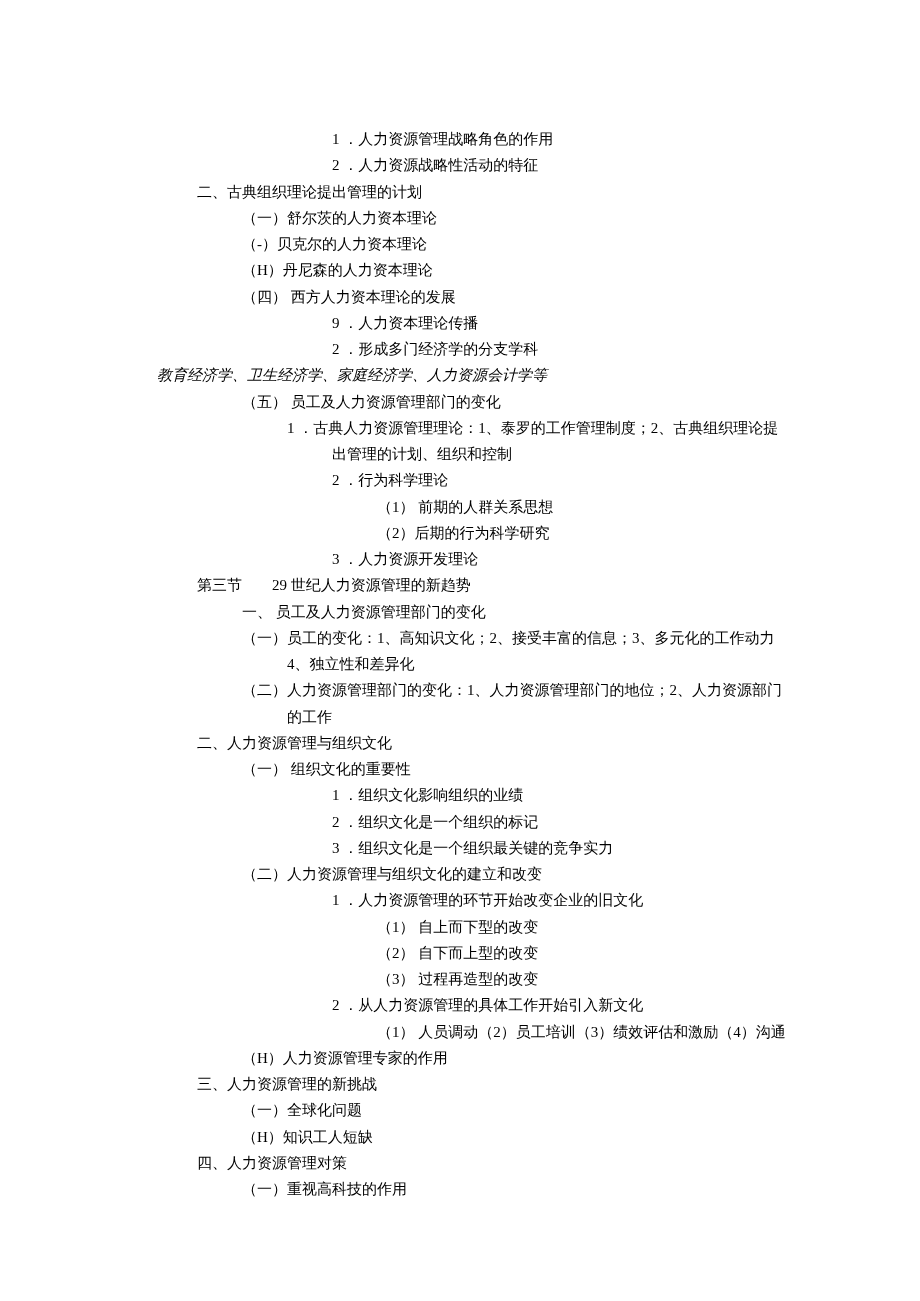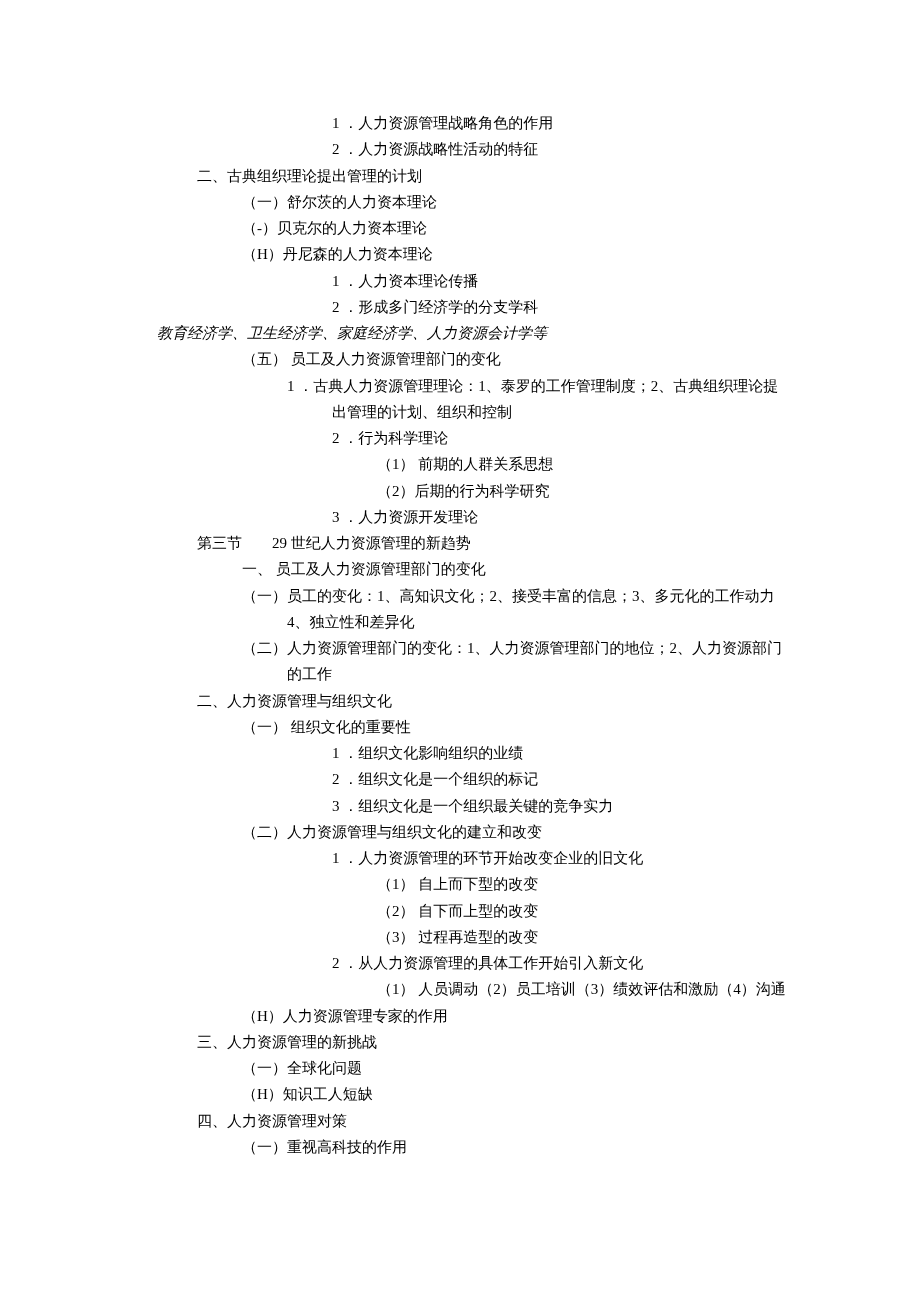--- a/index.html
+++ b/index.html
@@ -6,21 +6,21 @@
     background: #ffffff;
     margin: 0;
     padding: 0;
     font-family: "SimSun", "宋体", serif;
     font-size: 15px;
     color: #000000;
     line-height: 1.75;
   }
   .page {
     width: 856px;
-    margin: 0 auto;
+    margin: 16px auto;
     padding: 110px 100px 60px 125px;
     box-sizing: border-box;
   }
   .l1 { margin-left: 0; font-style: italic; }
   .l2 { margin-left: 40px; }
   .l3 { margin-left: 85px; }
   .l5 { margin-left: 175px; }
   .l6 { margin-left: 220px; }
   .wrap4 { margin-left: 130px; padding-left: 45px; text-indent: -45px; }
   .wrap3 { margin-left: 85px; padding-left: 45px; text-indent: -45px; }
@@ -33,21 +33,22 @@
 
 <div class="page">
 
   <span class="line l5">1 ．人力资源管理战略角色的作用</span>
   <span class="line l5">2 ．人力资源战略性活动的特征</span>
 
   <span class="line l2">二、古典组织理论提出管理的计划</span>
   <span class="line l3">（一）舒尔茨的人力资本理论</span>
   <span class="line l3">（-）贝克尔的人力资本理论</span>
   <span class="line l3">（H）丹尼森的人力资本理论</span>
-  <span class="line l5">1 ．人力资本理论传播</span>
+  <span class="line l3">（四） 西方人力资本理论的发展</span>
+  <span class="line l5">9 ．人力资本理论传播</span>
   <span class="line l5">2 ．形成多门经济学的分支学科</span>
 
   <span class="line l1">教育经济学、卫生经济学、家庭经济学、人力资源会计学等</span>
 
   <span class="line l3">（五） 员工及人力资源管理部门的变化</span>
   <span class="line wrap4">1 ．古典人力资源管理理论：1、泰罗的工作管理制度；2、古典组织理论提出管理的计划、组织和控制</span>
   <span class="line l5">2 ．行为科学理论</span>
   <span class="line l6">（1） 前期的人群关系思想</span>
   <span class="line l6">（2）后期的行为科学研究</span>
   <span class="line l5">3 ．人力资源开发理论</span>

